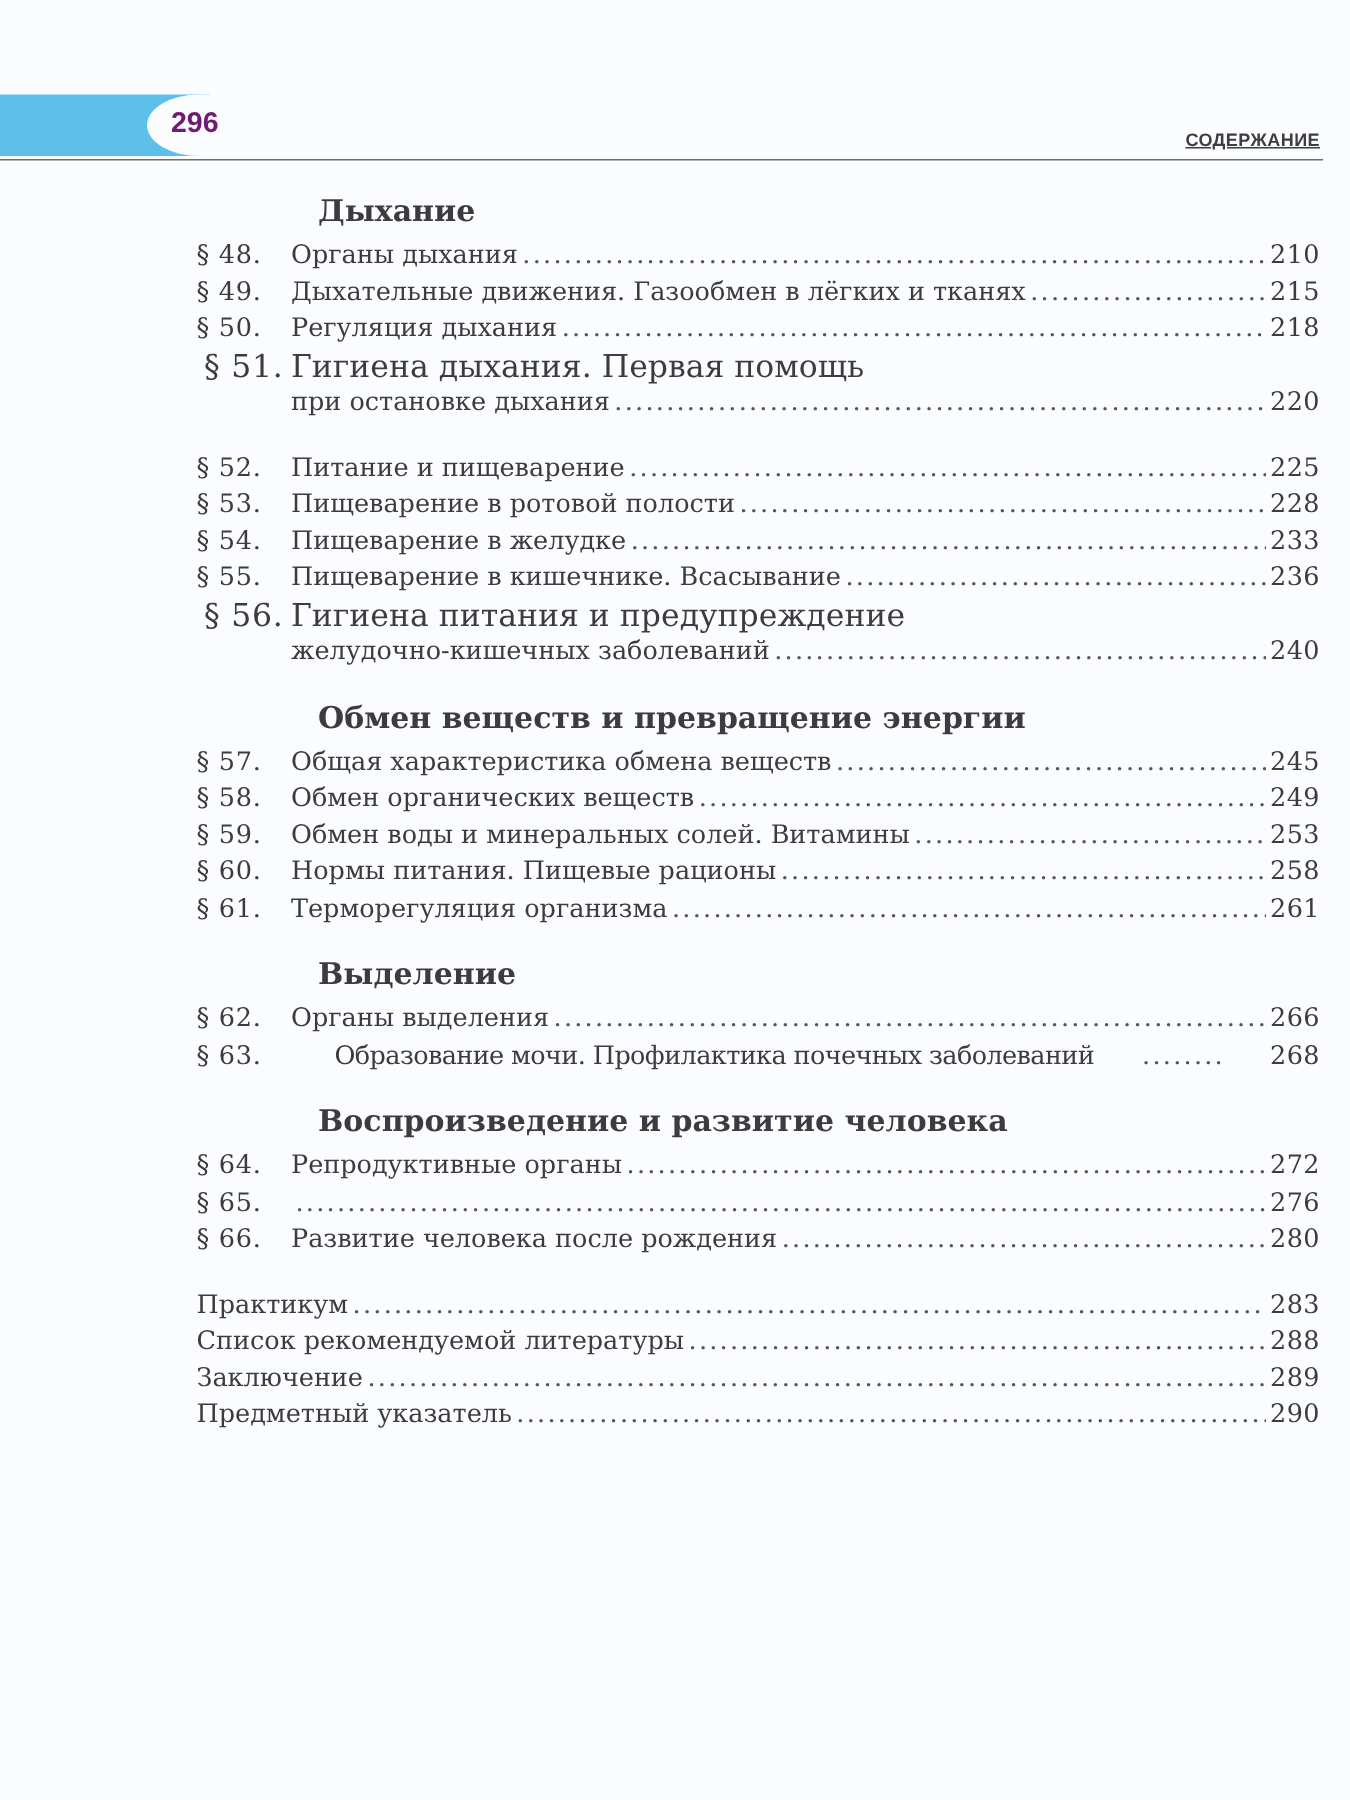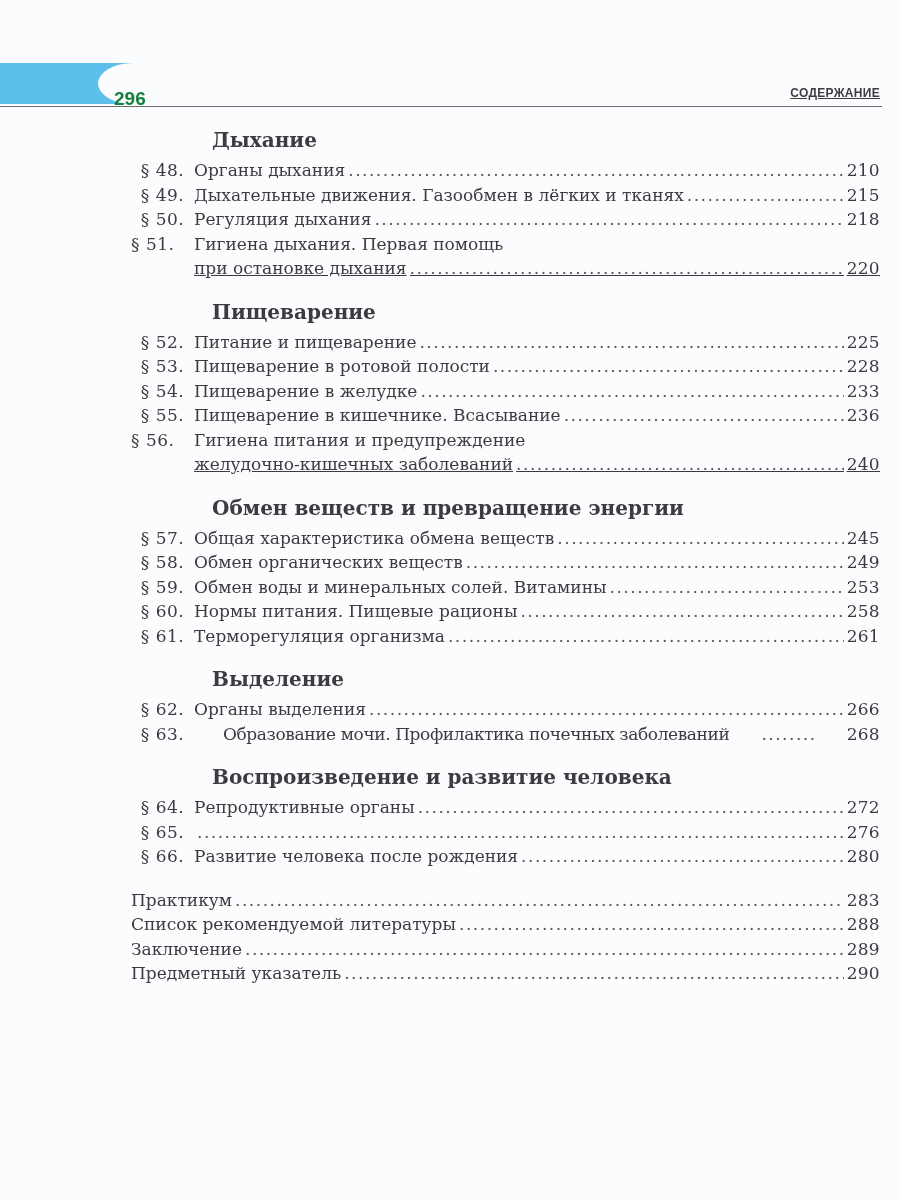--- a/index.html
+++ b/index.html
@@ -13,23 +13,23 @@
   .header-band {
     position: absolute; left: 0; top: 63px; width: 140px; height: 41px;
     background: #5cc0ea;
   }
   .header-oval {
     position: absolute; left: 98px; top: 63px; width: 70px; height: 41px;
     background: #fbfcfd;
     border-radius: 50% 0 0 50% / 50% 0 0 50%;
   }
   .page-number {
-    position: absolute; left: 114px; top: 88px;
+    position: absolute; left: 114px; top: 72px;
     font-family: "Liberation Sans", sans-serif;
-    font-weight: bold; font-size: 19px; color: #15803d;
+    font-weight: bold; font-size: 19px; color: #701a75;
   }
   .running-head {
     position: absolute; right: 20px; top: 86px;
     font-family: "Liberation Sans", sans-serif;
     font-weight: bold; font-size: 12px; color: #3d3d42; letter-spacing: 0.3px; text-decoration: underline;
   }
   .header-rule {
     position: absolute; left: 0; top: 106px; width: 882px; height: 1px;
     background: #6d6d72;
   }
@@ -40,35 +40,35 @@
     font-weight: bold; font-size: 20px; color: #3c3c40;
     padding-left: 81px; height: 24px; line-height: 24px;
     margin-bottom: 6px;
   }
   .section { margin-bottom: 19px; }
   .entry {
     display: flex; align-items: baseline;
     font-size: 17px; line-height: 24.5px; height: 24.5px;
     white-space: nowrap;
   }
-  .entry .num { width: 63px; flex: none; letter-spacing: 0.5px; text-align: center; }
+  .entry .num { width: 63px; flex: none; letter-spacing: 0.5px; }
   .entry .title { flex: none; }
   .entry .dots {
     flex: 1 1 auto; overflow: hidden; margin: 0 3px;
     letter-spacing: 1.5px; color: #55555a;
   }
   .entry .dots::before {
     content: "................................................................................................................................................................";
   }
   .entry .page { flex: none; letter-spacing: 0.3px; }
   .entry-multi .first-line {
-    font-size: 17px; line-height: 24.5px; height: 24.5px; padding-left: 0; display: flex;
+    font-size: 21px; line-height: 24.5px; height: 24.5px; padding-left: 0; display: flex; text-align: center;
   }
   .entry-multi .first-line .num { width: 63px; flex: none; letter-spacing: 0.5px; }
-  .entry-multi .cont { padding-left: 63px; text-decoration: underline; }
+  .entry-multi .cont { padding-left: 63px; }
   .backmatter { margin-top: 4px; }
 </style>
 </head>
 <body>
 
 <div class="header-band"></div>
 <div class="header-oval"></div>
 <div class="page-number">296</div>
 <div class="running-head">СОДЕРЖАНИЕ</div>
 <div class="header-rule"></div>
@@ -102,21 +102,20 @@
       </div>
       <div class="entry cont">
         <span class="title">при остановке дыхания</span>
         <span class="dots"></span>
         <span class="page">220</span>
       </div>
     </div>
   </div>
 
   <div class="section">
-    <div class="section-title">Пищеварение</div>
     <div class="entry">
       <span class="num">§ 52.</span>
       <span class="title">Питание и пищеварение</span>
       <span class="dots"></span>
       <span class="page">225</span>
     </div>
     <div class="entry">
       <span class="num">§ 53.</span>
       <span class="title">Пищеварение в ротовой полости</span>
       <span class="dots"></span>

